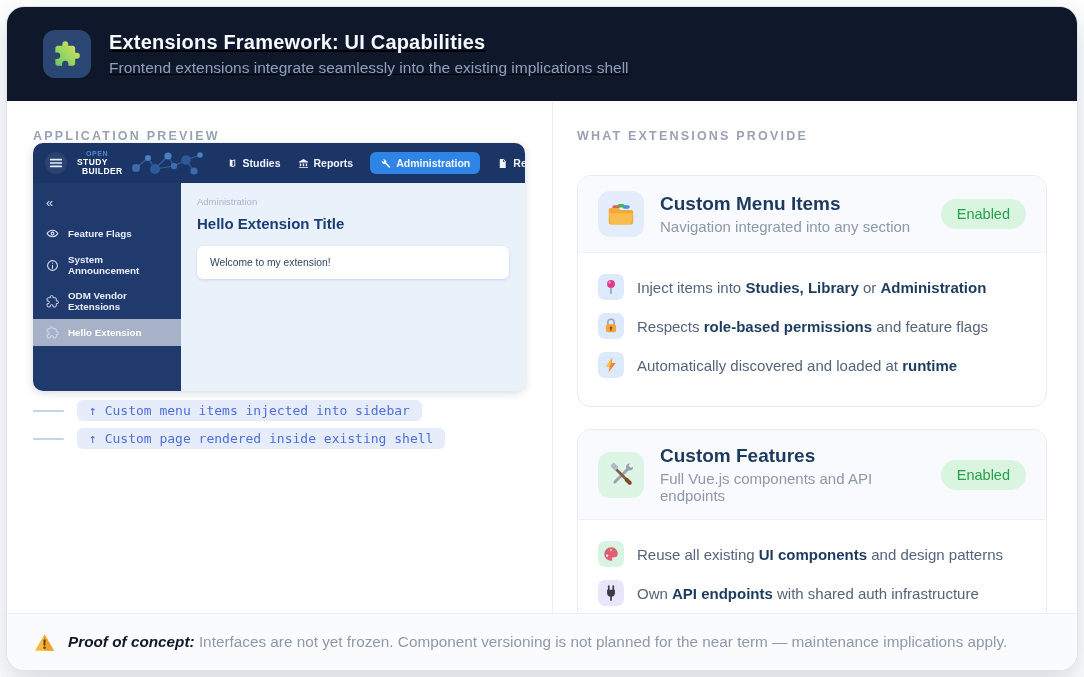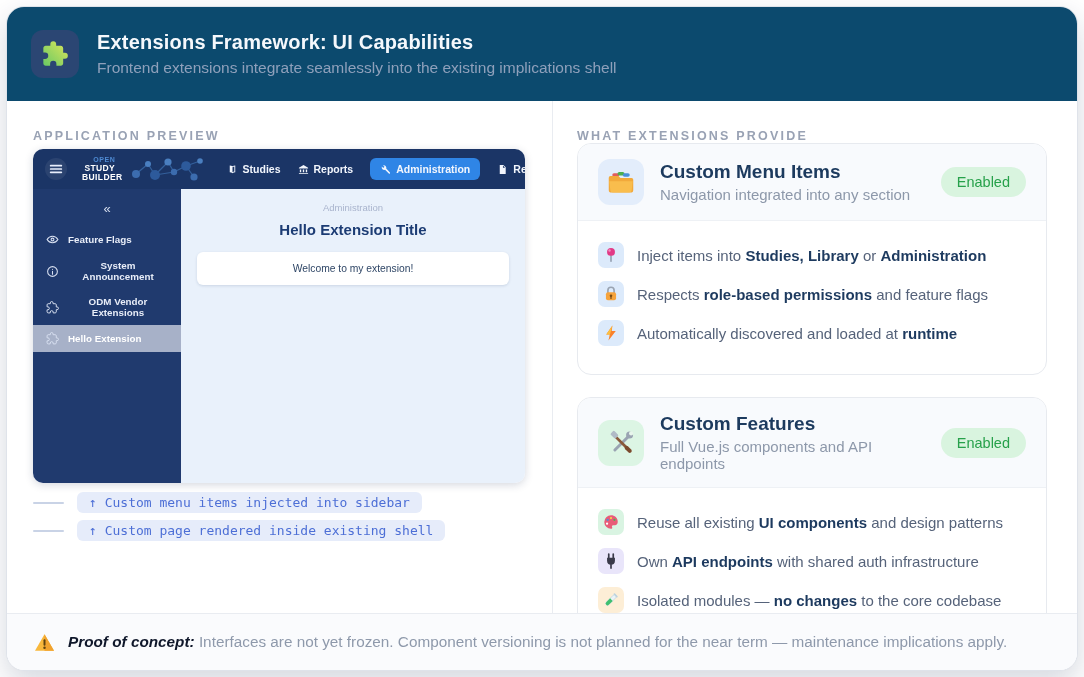--- a/index.html
+++ b/index.html
@@ -5,35 +5,35 @@
   * { box-sizing: border-box; margin: 0; padding: 0; }
   html,body { width:1084px; height:677px; background:#fff; font-family:"Liberation Sans", sans-serif; }
 
   .stage{
     position:absolute; inset:6px; border-radius:18px; background:#fff;
     border:1px solid #dfe3ea; box-shadow:0 12px 30px rgba(20,40,80,.18);
     display:flex; flex-direction:column; overflow:hidden;
   }
 
   
-  .hdr{ background:#0c4a6e; flex:0 0 94px; display:flex; align-items:center; padding:0 24px; gap:18px; }
+  .hdr{ background:#0f172a; flex:0 0 94px; display:flex; align-items:center; padding:0 36px; gap:18px;text-decoration:underline; }
   .hdr-chip{ width:48px; height:48px; border-radius:12px; background:#2b4673; padding:10px; flex:0 0 auto; }
   .hdr h1{ color:#f5f8fc; font-size:20px; font-weight:700; letter-spacing:.2px; }
   .hdr p{ color:#8fa0bb; font-size:15.5px; margin-top:5px; }
 
   
   .bdy{ flex:1; display:flex; min-height:0; background:#fff; }
   .left{ width:545px; flex:0 0 545px; padding:28px 0 0 26px; }
   .right{ flex:1; border-left:1px solid #e9ecf1; padding:28px 30px 0 24px; }
 
   .sec-label{ color:#99a2b4; font-size:12.5px; font-weight:700; letter-spacing:2.2px; }
 
   
-  .app{ margin-top:6px; width:492px; height:334px; border-radius:10px; overflow:hidden;
-        box-shadow:0 2px 8px rgba(20,40,80,.18); display:flex; flex-direction:column;text-align:center; }
+  .app{ margin-top:0; width:492px; height:248px; border-radius:10px; overflow:hidden;
+        box-shadow:0 2px 8px rgba(20,40,80,.18); display:flex; flex-direction:column; }
   .app-top{ flex:0 0 40px; background:#1b3566; display:flex; align-items:center; padding:0 12px; gap:10px; white-space:nowrap; overflow:hidden; }
   .burger{ width:22px; height:22px; color:#e8eefc; flex:0 0 auto; padding:3px; border-radius:50%; background:rgba(255,255,255,.07); cursor:pointer; }
   .logo{ display:flex; align-items:center; gap:4px; flex:0 0 auto; }
   .logo-txt{ line-height:1.05; }
   .logo-top{ display:block; font-size:7px; font-weight:700; color:#4e8ad2; letter-spacing:.6px; margin-left:9px; }
   .logo-mid,.logo-bot{ display:block; font-size:8.5px; font-weight:800; color:#fff; letter-spacing:.4px; }
   .logo-bot{ margin-left:5px; }
   .app-nav{ display:flex; align-items:center; gap:17px; margin-left:12px; }
   .nav-item{ display:flex; align-items:center; gap:5px; color:#f2f6fd; font-size:10.5px; font-weight:700; cursor:pointer; }
   .nav-item.active{ background:#2f85e6; padding:5px 10px; border-radius:6px; }
@@ -57,21 +57,21 @@
             color:#2f4666; box-shadow:0 1px 3px rgba(16,42,90,.14); }
 
   
   .caps{ margin-top:9px; }
   .cap-row{ display:flex; align-items:center; margin-bottom:7px; }
   .dash{ width:31px; height:2px; background:#c9d3e6; border-radius:2px; flex:0 0 auto; }
   .pill{ margin-left:13px; background:#e6ecfa; border-radius:6px; padding:3px 12px;
          font-family:"DejaVu Sans Mono", monospace; font-size:13px; color:#4d6fd6; }
 
   
-  .card{ border:1px solid #e7eaef; border-radius:14px; background:#fff; margin-top:0; overflow:hidden; }
+  .card{ border:1px solid #e7eaef; border-radius:14px; background:#fff; margin-top:32px; overflow:hidden; }
   .card + .card{ margin-top:22px; }
   .card-head{ display:flex; align-items:center; gap:16px; padding:15px 20px; background:#f8fafd; border-bottom:1px solid #eef1f5; }
   .chip{ display:inline-block; border-radius:12px; }
   .chip.big{ width:46px; height:46px; padding:9px; flex:0 0 auto; }
   .card-ht{ flex:1; min-width:0; }
   .card-title{ color:#1c3a5e; font-size:19px; font-weight:700; }
   .card-sub{ color:#8d98aa; font-size:15px; margin-top:3px; }
   .badge{ background:#d9f4df; color:#27a14b; font-size:14.5px; font-weight:400; padding:7px 16px; border-radius:999px; flex:0 0 auto; }
   .card-body{ padding:8px 20px 15px; }
   .bullet{ display:flex; align-items:center; gap:13px; margin:13px 0; }

